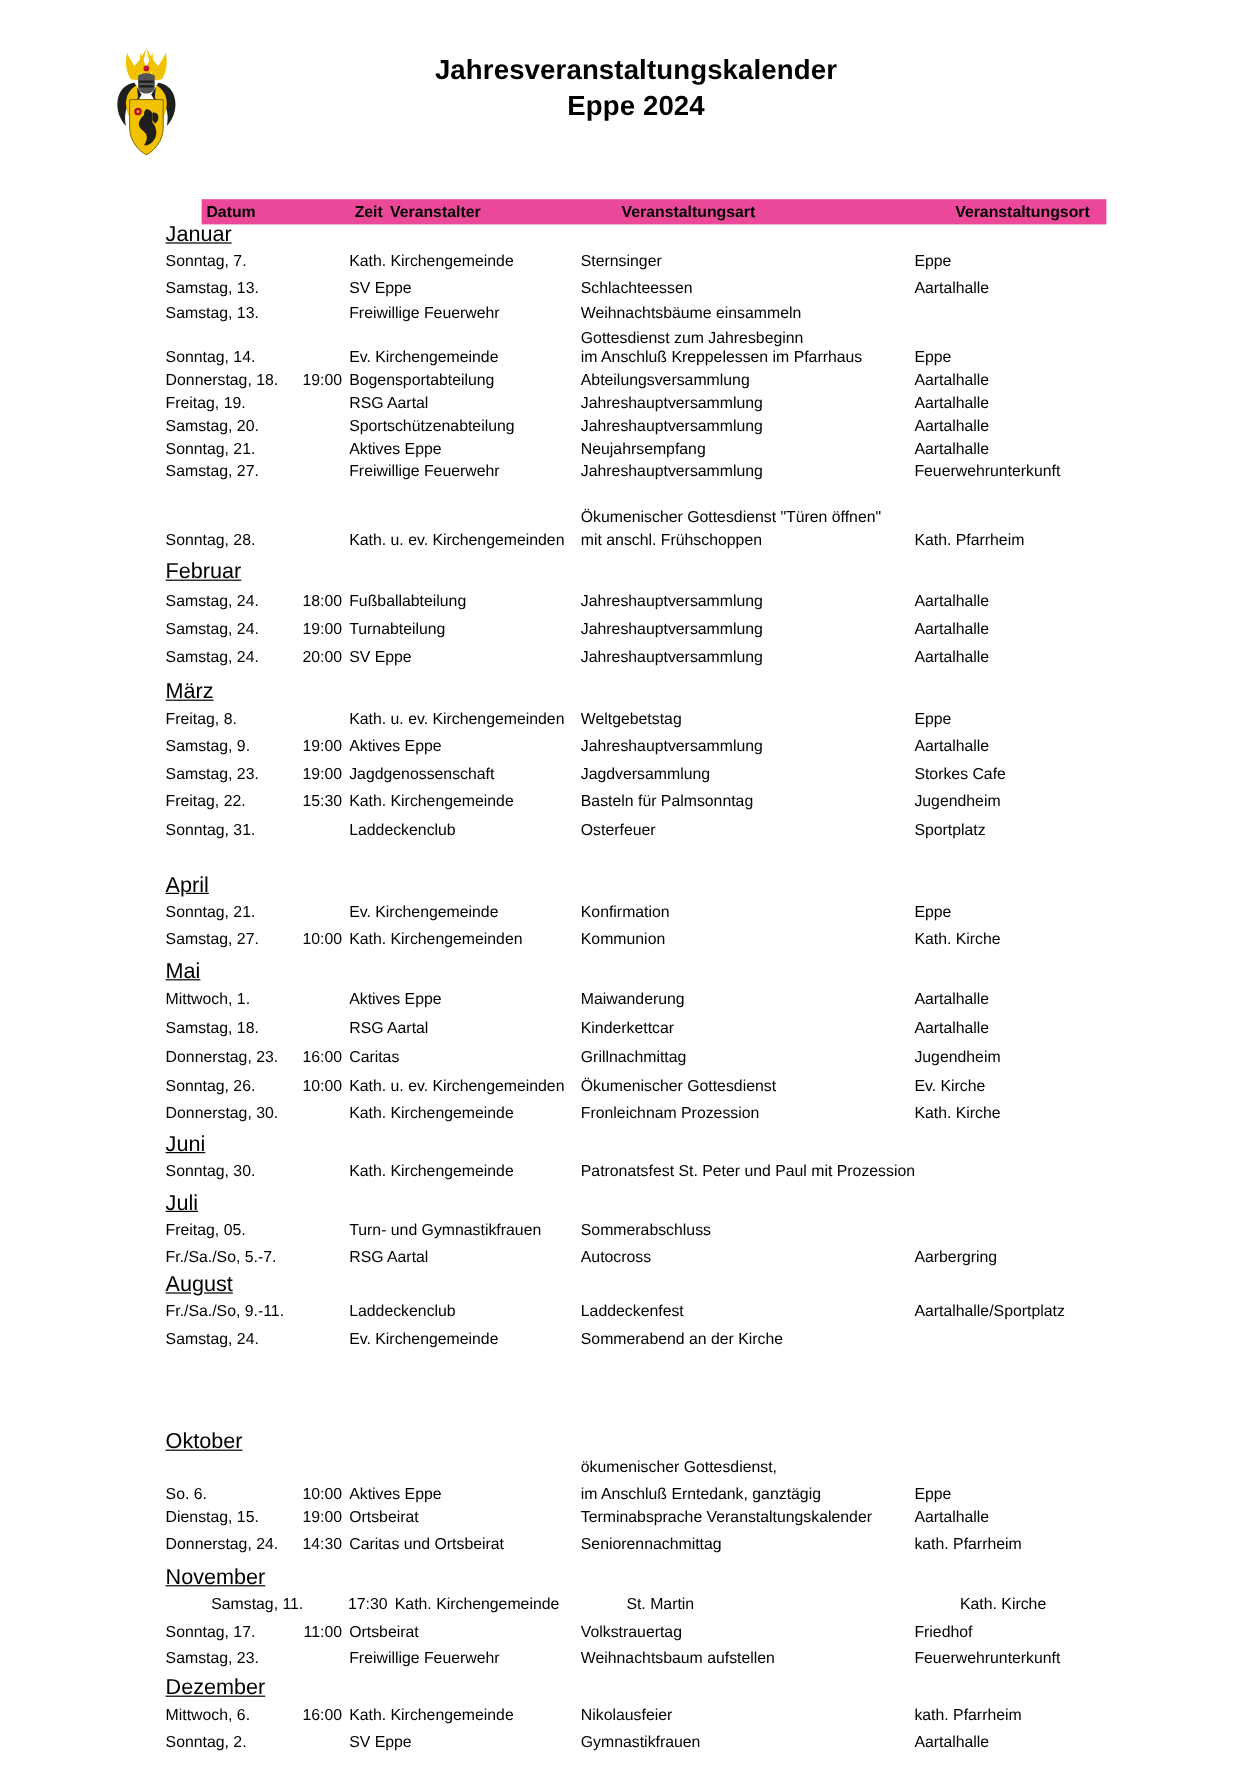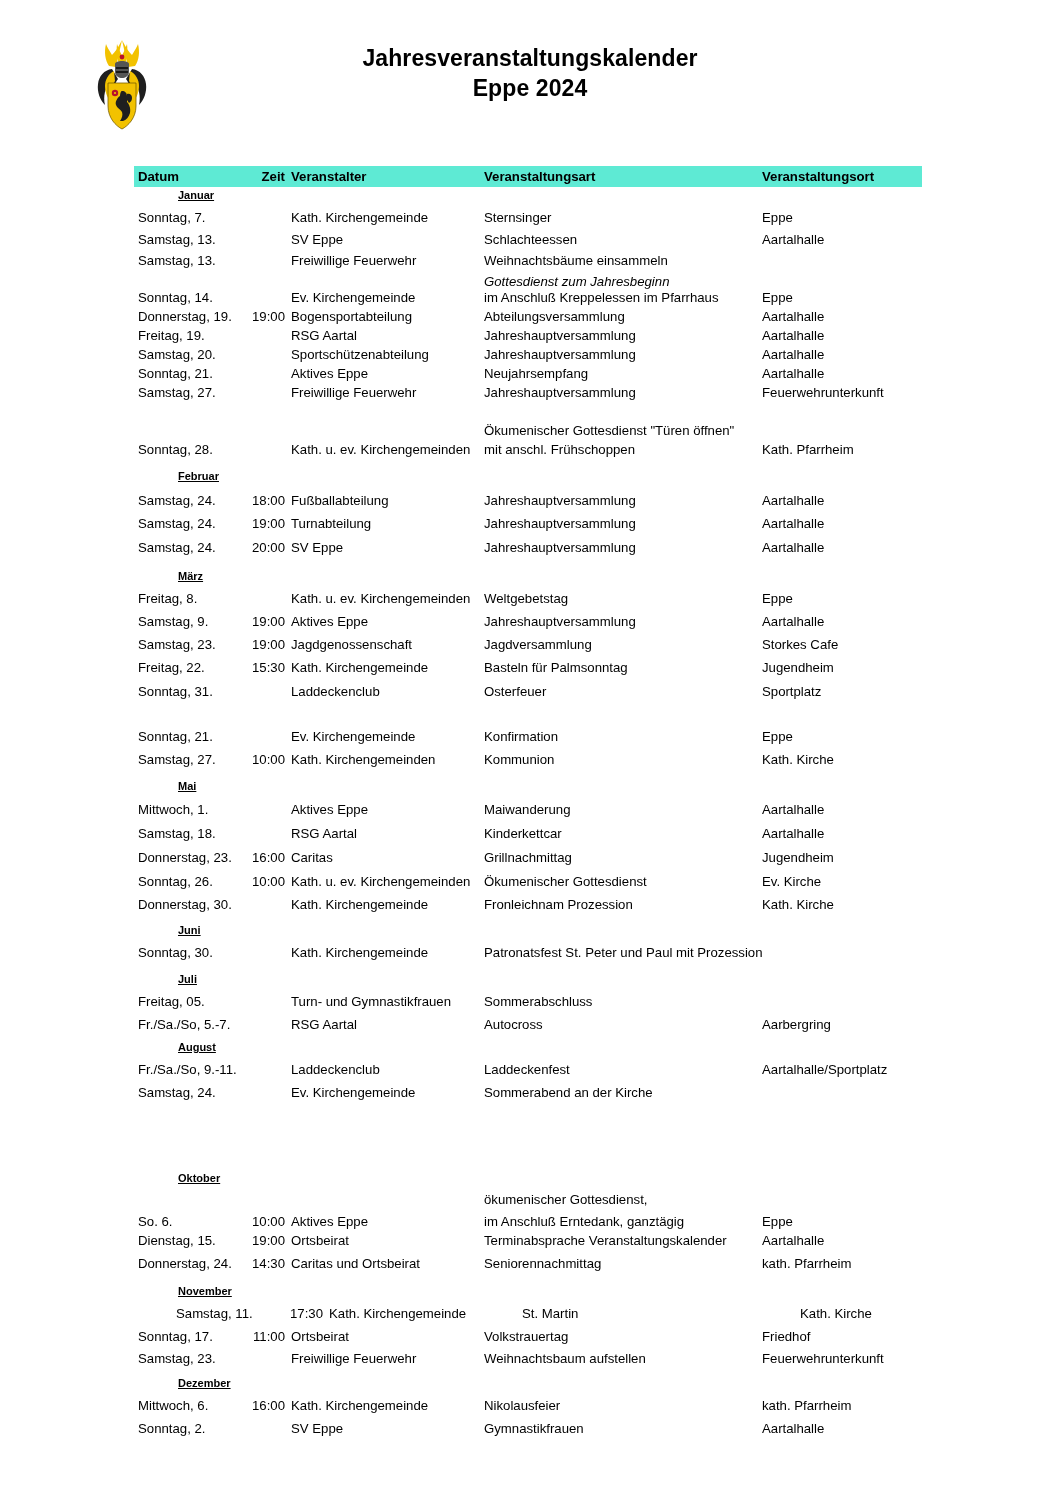--- a/index.html
+++ b/index.html
@@ -51,21 +51,22 @@
   .calendar {
     position: absolute;
     left: 134px;
     top: 166px;
     width: 788px;
     font-size: 13.2px;
   }
   .col-head-row {
     position: relative;
     height: 21px;
-    background: #5eead4;
+    background: #ec4899;
+    margin-left: 34px;
   }
   .col-head {
     position: absolute;
     top: 3px;
     font-weight: bold;
     font-size: 13.2px;
     white-space: nowrap;
   }
   .c-datum   { left: 4px; }
   .c-zeit    { left: 96px; width: 55px; text-align: right; }
@@ -84,25 +85,24 @@
     line-height: 16px;
   }
   .cell.datum { left: 4px; }
   .cell.zeit  { left: 96px; width: 55px; text-align: right; }
   .cell.vstr  { left: 157px; width: 191px; overflow: hidden; }
   .cell.vsart { left: 350px; }
   .cell.vsort { left: 628px; }
 
   .month-head {
     position: relative;
-    font-weight: bold;
-    font-size: 11px;
+    font-weight: normal;
+    font-size: 18px;
     padding-left: 4px;
     line-height: 16px;
-    margin-left: 40px;
   }
   .month-head span {
     text-decoration: underline;
   }
   .spacer { position: relative; }
 </style>
 </head>
 <body>
 
 <div class="page-header">
@@ -183,36 +183,36 @@
         <div class="cell vsart">Schlachteessen</div>
         <div class="cell vsort">Aartalhalle</div>
       </div>
       <div class="row" style="height: 21px;">
         <div class="cell datum">Samstag, 13.</div>
         <div class="cell zeit"></div>
         <div class="cell vstr">Freiwillige Feuerwehr</div>
         <div class="cell vsart">Weihnachtsbäume einsammeln</div>
         <div class="cell vsort"></div>
       </div>
-      <div class="row" style="height: 16px; font-style: italic;">
+      <div class="row" style="height: 16px;">
         <div class="cell datum"></div>
         <div class="cell zeit"></div>
         <div class="cell vstr"></div>
         <div class="cell vsart">Gottesdienst zum Jahresbeginn</div>
         <div class="cell vsort"></div>
       </div>
       <div class="row" style="height: 19px;">
         <div class="cell datum">Sonntag, 14.</div>
         <div class="cell zeit"></div>
         <div class="cell vstr">Ev. Kirchengemeinde</div>
         <div class="cell vsart">im Anschluß Kreppelessen im Pfarrhaus</div>
         <div class="cell vsort">Eppe</div>
       </div>
       <div class="row" style="height: 19px;">
-        <div class="cell datum">Donnerstag, 19.</div>
+        <div class="cell datum">Donnerstag, 18.</div>
         <div class="cell zeit">19:00</div>
         <div class="cell vstr">Bogensportabteilung</div>
         <div class="cell vsart">Abteilungsversammlung</div>
         <div class="cell vsort">Aartalhalle</div>
       </div>
       <div class="row" style="height: 19px;">
         <div class="cell datum">Freitag, 19.</div>
         <div class="cell zeit"></div>
         <div class="cell vstr">RSG Aartal</div>
         <div class="cell vsart">Jahreshauptversammlung</div>
@@ -314,20 +314,21 @@
         <div class="cell vsort">Jugendheim</div>
       </div>
       <div class="row" style="height: 23px;">
         <div class="cell datum">Sonntag, 31.</div>
         <div class="cell zeit"></div>
         <div class="cell vstr">Laddeckenclub</div>
         <div class="cell vsart">Osterfeuer</div>
         <div class="cell vsort">Sportplatz</div>
       </div>
       <div class="spacer" style="height: 22px;"></div>
+      <div class="month-head" style="height: 23px;"><span>April</span></div>
       <div class="row" style="height: 23px;">
         <div class="cell datum">Sonntag, 21.</div>
         <div class="cell zeit"></div>
         <div class="cell vstr">Ev. Kirchengemeinde</div>
         <div class="cell vsart">Konfirmation</div>
         <div class="cell vsort">Eppe</div>
       </div>
       <div class="row" style="height: 23px;">
         <div class="cell datum">Samstag, 27.</div>
         <div class="cell zeit">10:00</div>

